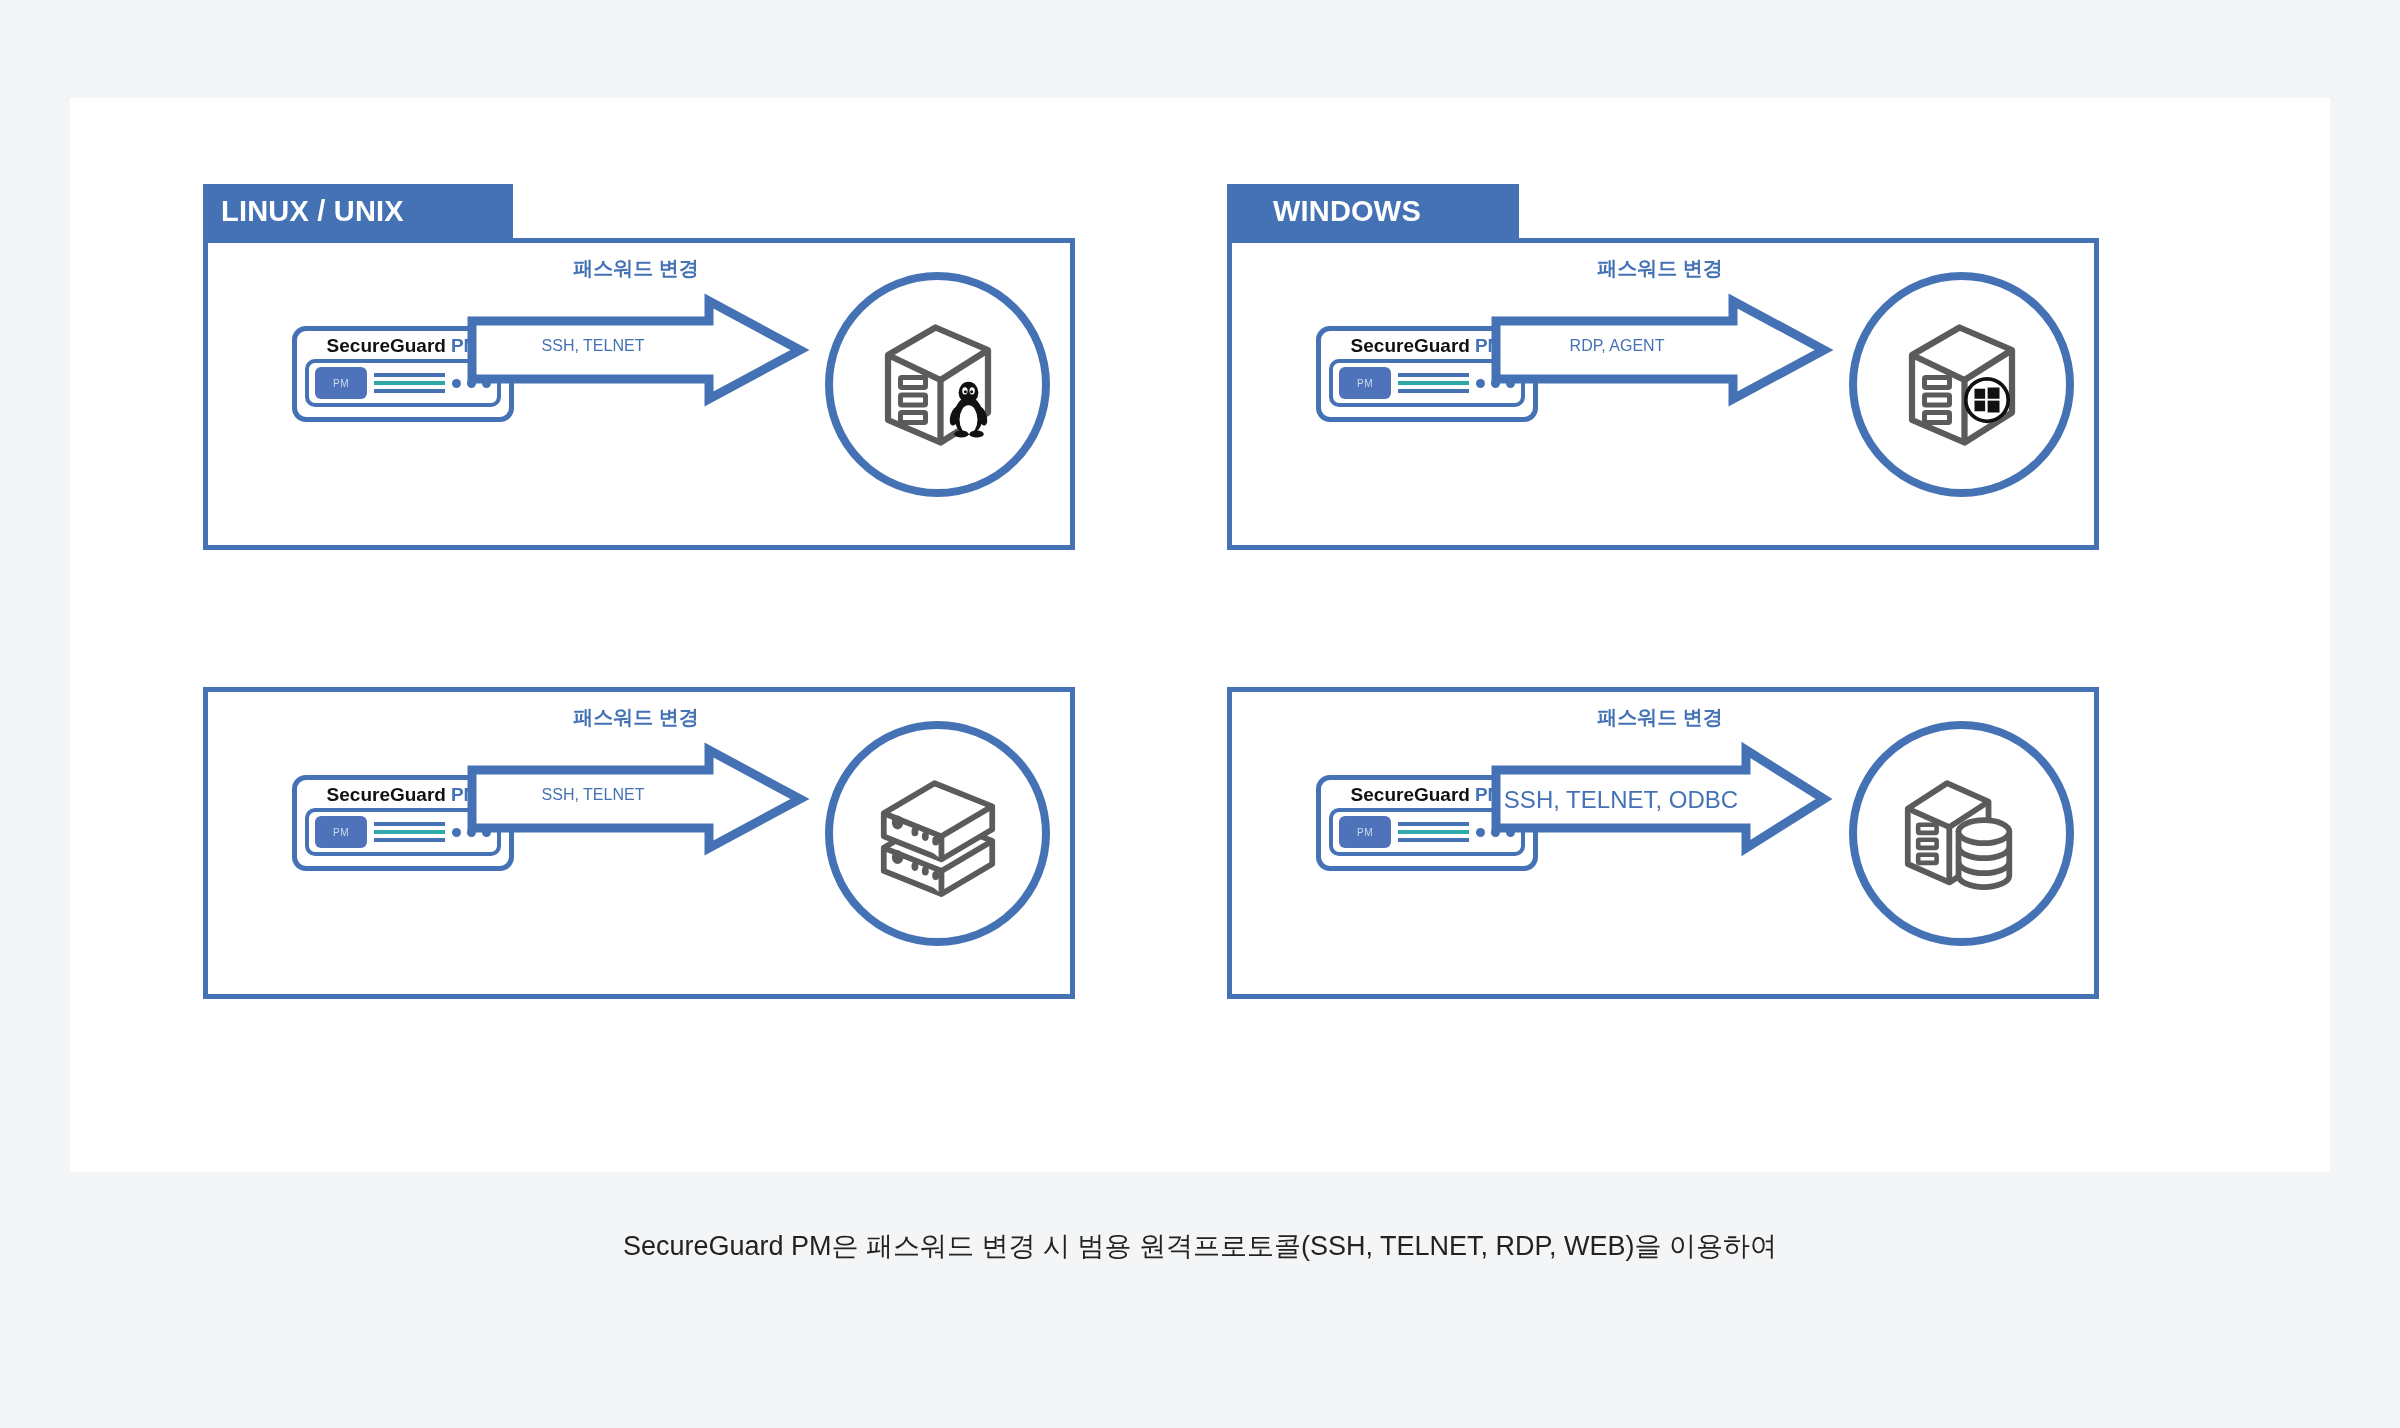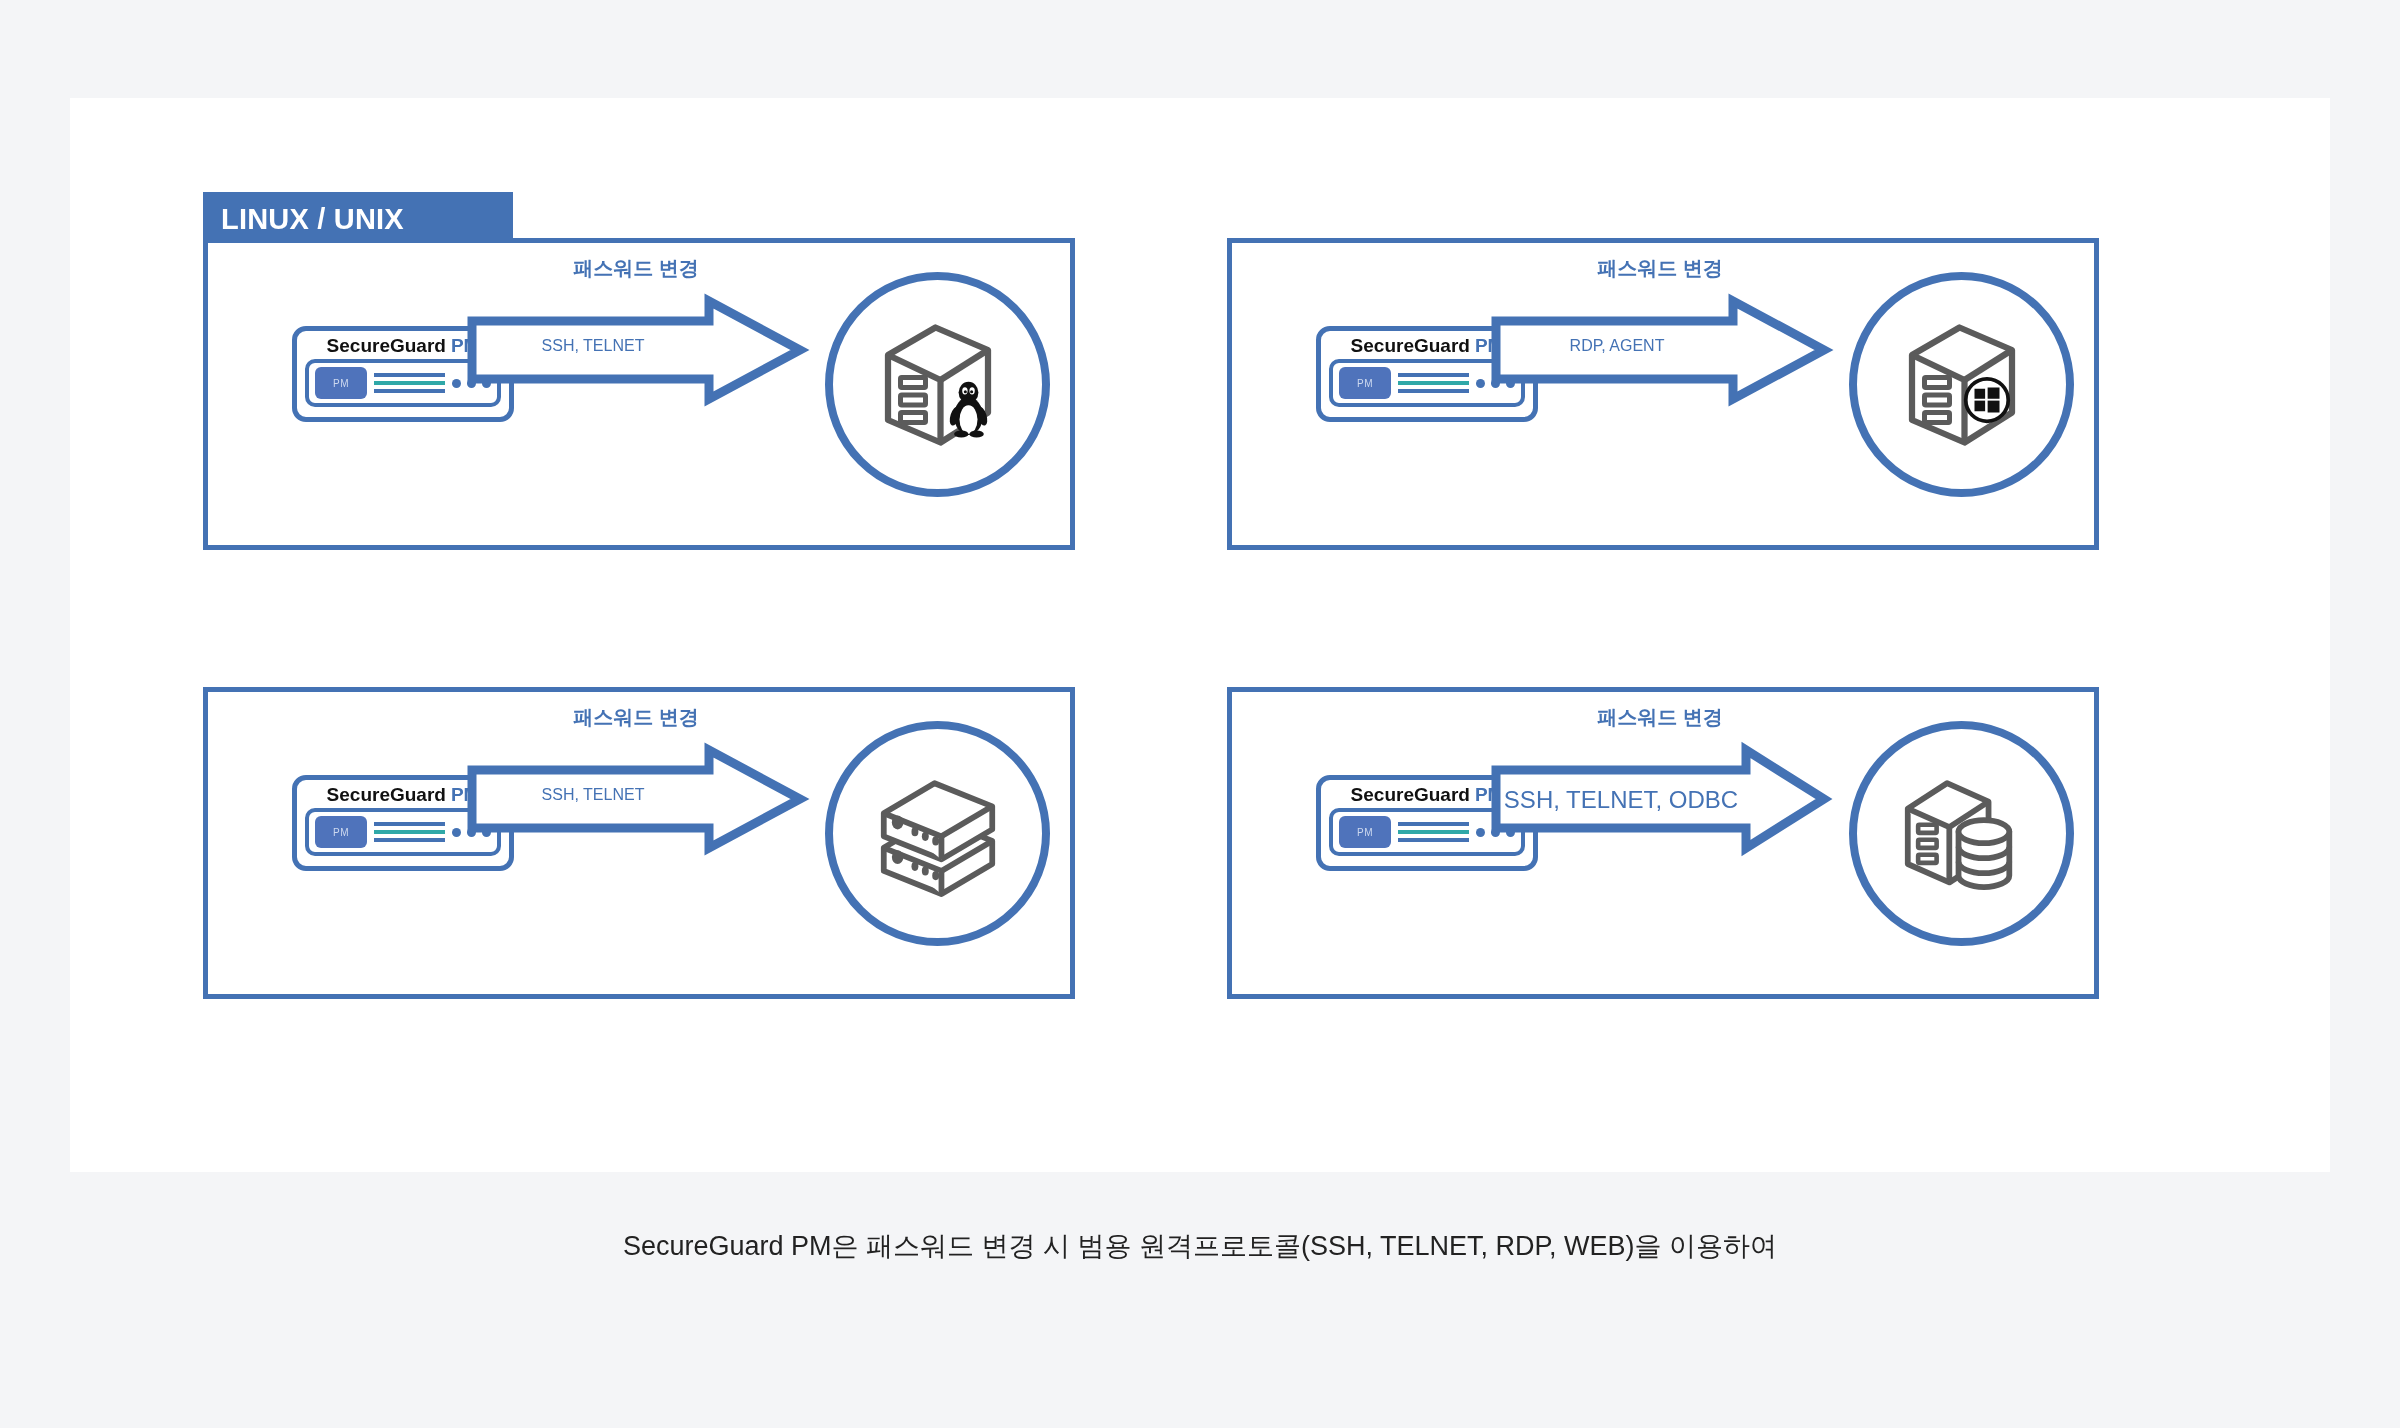--- a/index.html
+++ b/index.html
@@ -19,21 +19,20 @@
 
   
   .panel{position:absolute;}
   .panel-tab{
     position:absolute;left:0;top:0;
     height:54px;
     background:#4472b4;
     display:flex;align-items:center;
     padding:0 34px 0 18px;
     box-sizing:border-box;
-    margin-top:8px;
   }
   .panel-tab-label{
     color:#ffffff;
     font-size:29px;
     font-weight:700;
     letter-spacing:.2px;
     white-space:nowrap;
   }
   .panel-body{
     position:absolute;left:0;top:54px;right:0;bottom:0;
@@ -185,20 +184,23 @@
             <ellipse cx="5" cy="40" rx="5" ry="11" fill="#111" transform="rotate(18 5 40)"></ellipse>
             <ellipse cx="35" cy="40" rx="5" ry="11" fill="#111" transform="rotate(-18 35 40)"></ellipse>
             <ellipse cx="12" cy="60" rx="8" ry="4" fill="#111"></ellipse>
             <ellipse cx="29" cy="60" rx="8" ry="4" fill="#111"></ellipse>
           </g>
         </svg>
       </div>
     </div>
 
     <div class="panel" style="left:1157px;top:86px;width:872px;height:366px;">
+      <div class="panel-tab" style="width:292px;">
+        <span class="panel-tab-label" style="margin-left:28px;">WINDOWS</span>
+      </div>
       <div class="panel-body"></div>
 
       <div class="device" style="left:89px;top:142px;">
         <div class="device-title">
           <span>SecureGuard</span><span class="pm">PM</span>
         </div>
         <div class="device-bar">
           <div class="device-pmbox">
             <span>PM</span>
           </div>

